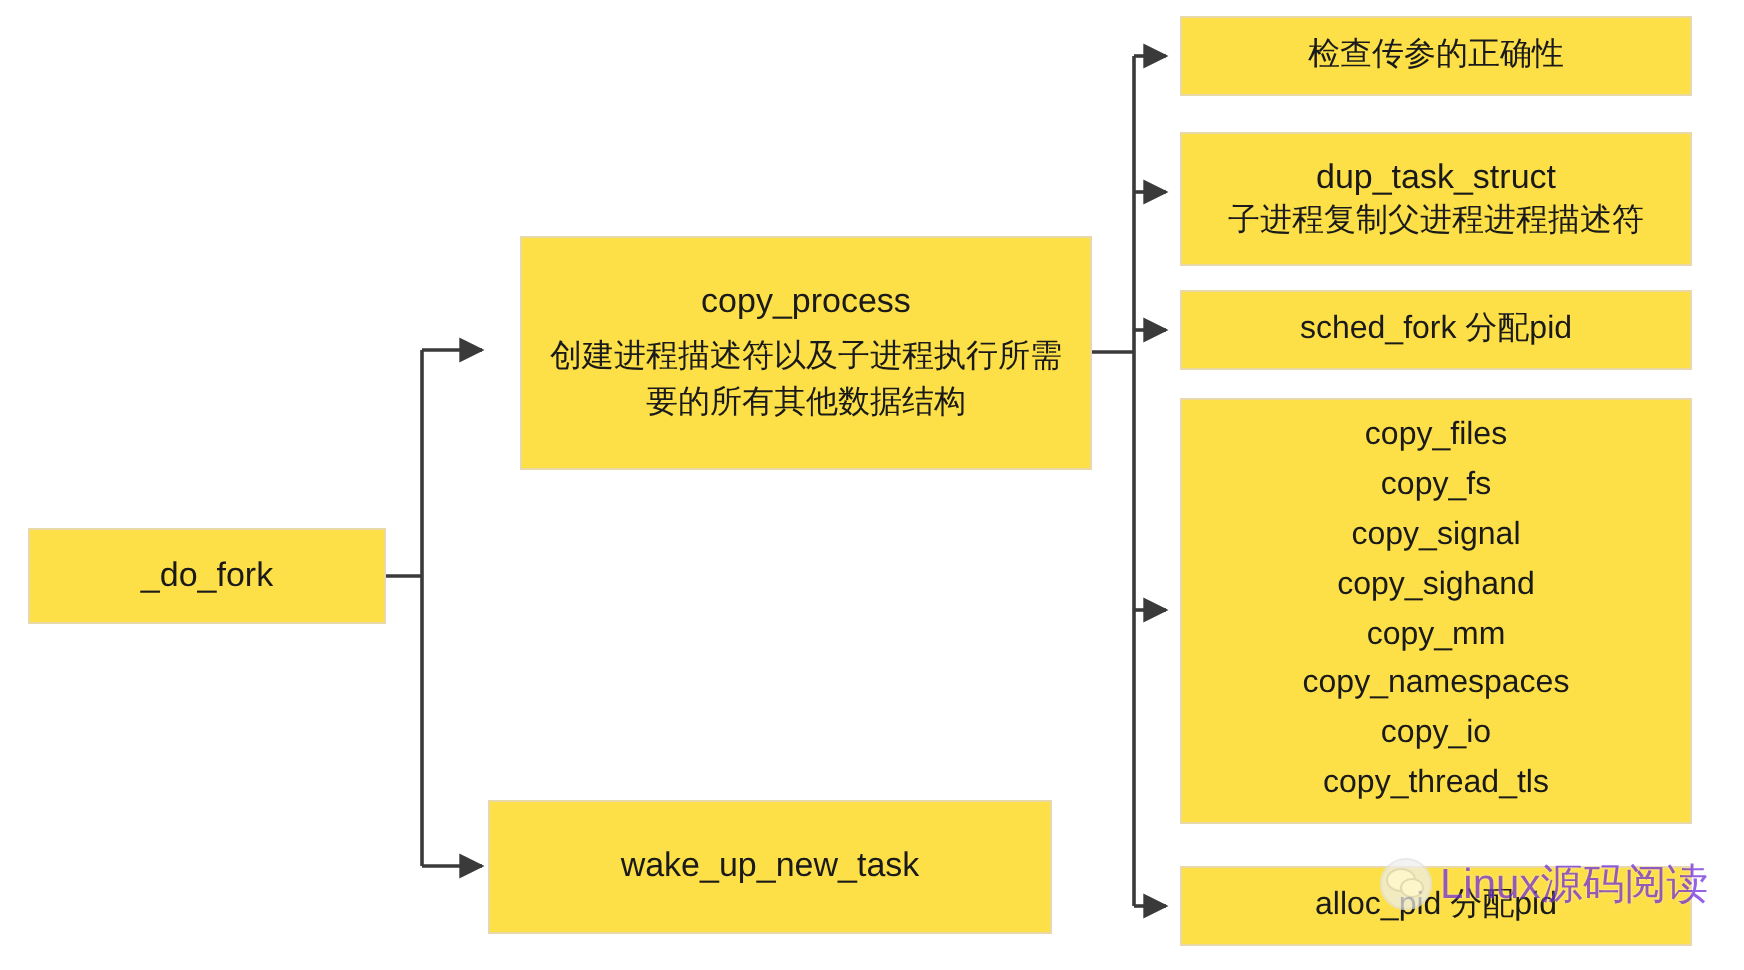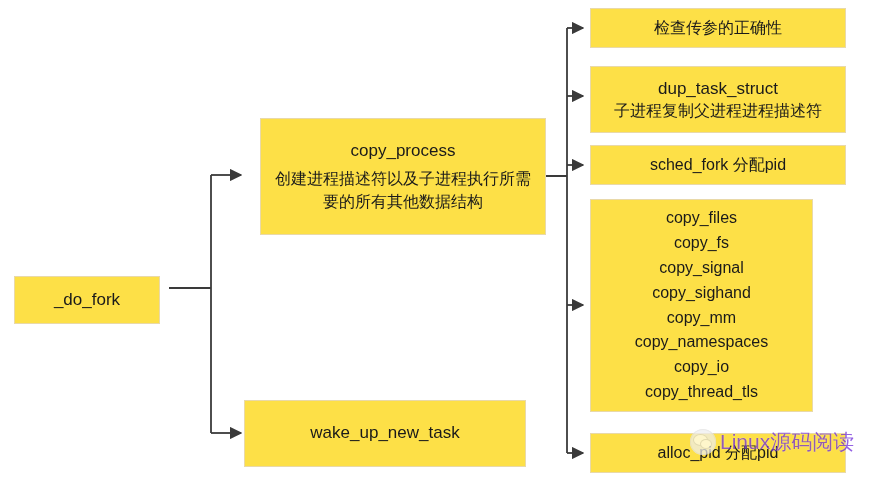--- a/index.html
+++ b/index.html
@@ -18,33 +18,33 @@
     box-sizing:border-box;
     display:flex;flex-direction:column;
     align-items:center;justify-content:center;
     text-align:center;
     line-height:1.32;
   }
   .node .ln{display:block;white-space:nowrap;}
   .node .ln.wrap{white-space:normal;}
 
   
-  #n-do-fork{left:14px;top:264px;width:146px;height:48px;font-size:17px;margin-top:12px;}
+  #n-do-fork{left:14px;top:264px;width:179px;height:48px;font-size:17px;}
   #n-copy-process{left:248px;top:118px;width:286px;height:117px;font-size:16px;padding:0 8px;margin-left:12px;}
   #n-copy-process .title{font-size:17px;margin-bottom:4px;}
   #n-copy-process .desc{font-size:16px;line-height:1.45;}
   #n-wake{left:244px;top:400px;width:282px;height:67px;font-size:17px;}
   #n-wake .desc{font-size:16px;}
 
   #n-check{left:590px;top:8px;width:256px;height:40px;font-size:16px;}
   #n-dup{left:590px;top:66px;width:256px;height:67px;font-size:16px;}
   #n-dup .title{font-size:17px;}
   #n-dup .desc{font-size:16px;}
   #n-sched{left:590px;top:145px;width:256px;height:40px;font-size:16px;}
-  #n-copylist{left:590px;top:199px;width:223px;height:213px;font-size:16px;}
+  #n-copylist{left:590px;top:199px;width:256px;height:213px;font-size:16px;}
   #n-copylist .ln{line-height:1.56;}
   #n-alloc{left:590px;top:433px;width:256px;height:40px;font-size:16px;}
 
   
   #watermark{
     position:absolute;left:690px;top:428px;
     display:flex;align-items:center;gap:4px;
     opacity:.72;pointer-events:none;
   }
   #watermark .wm-logo{

